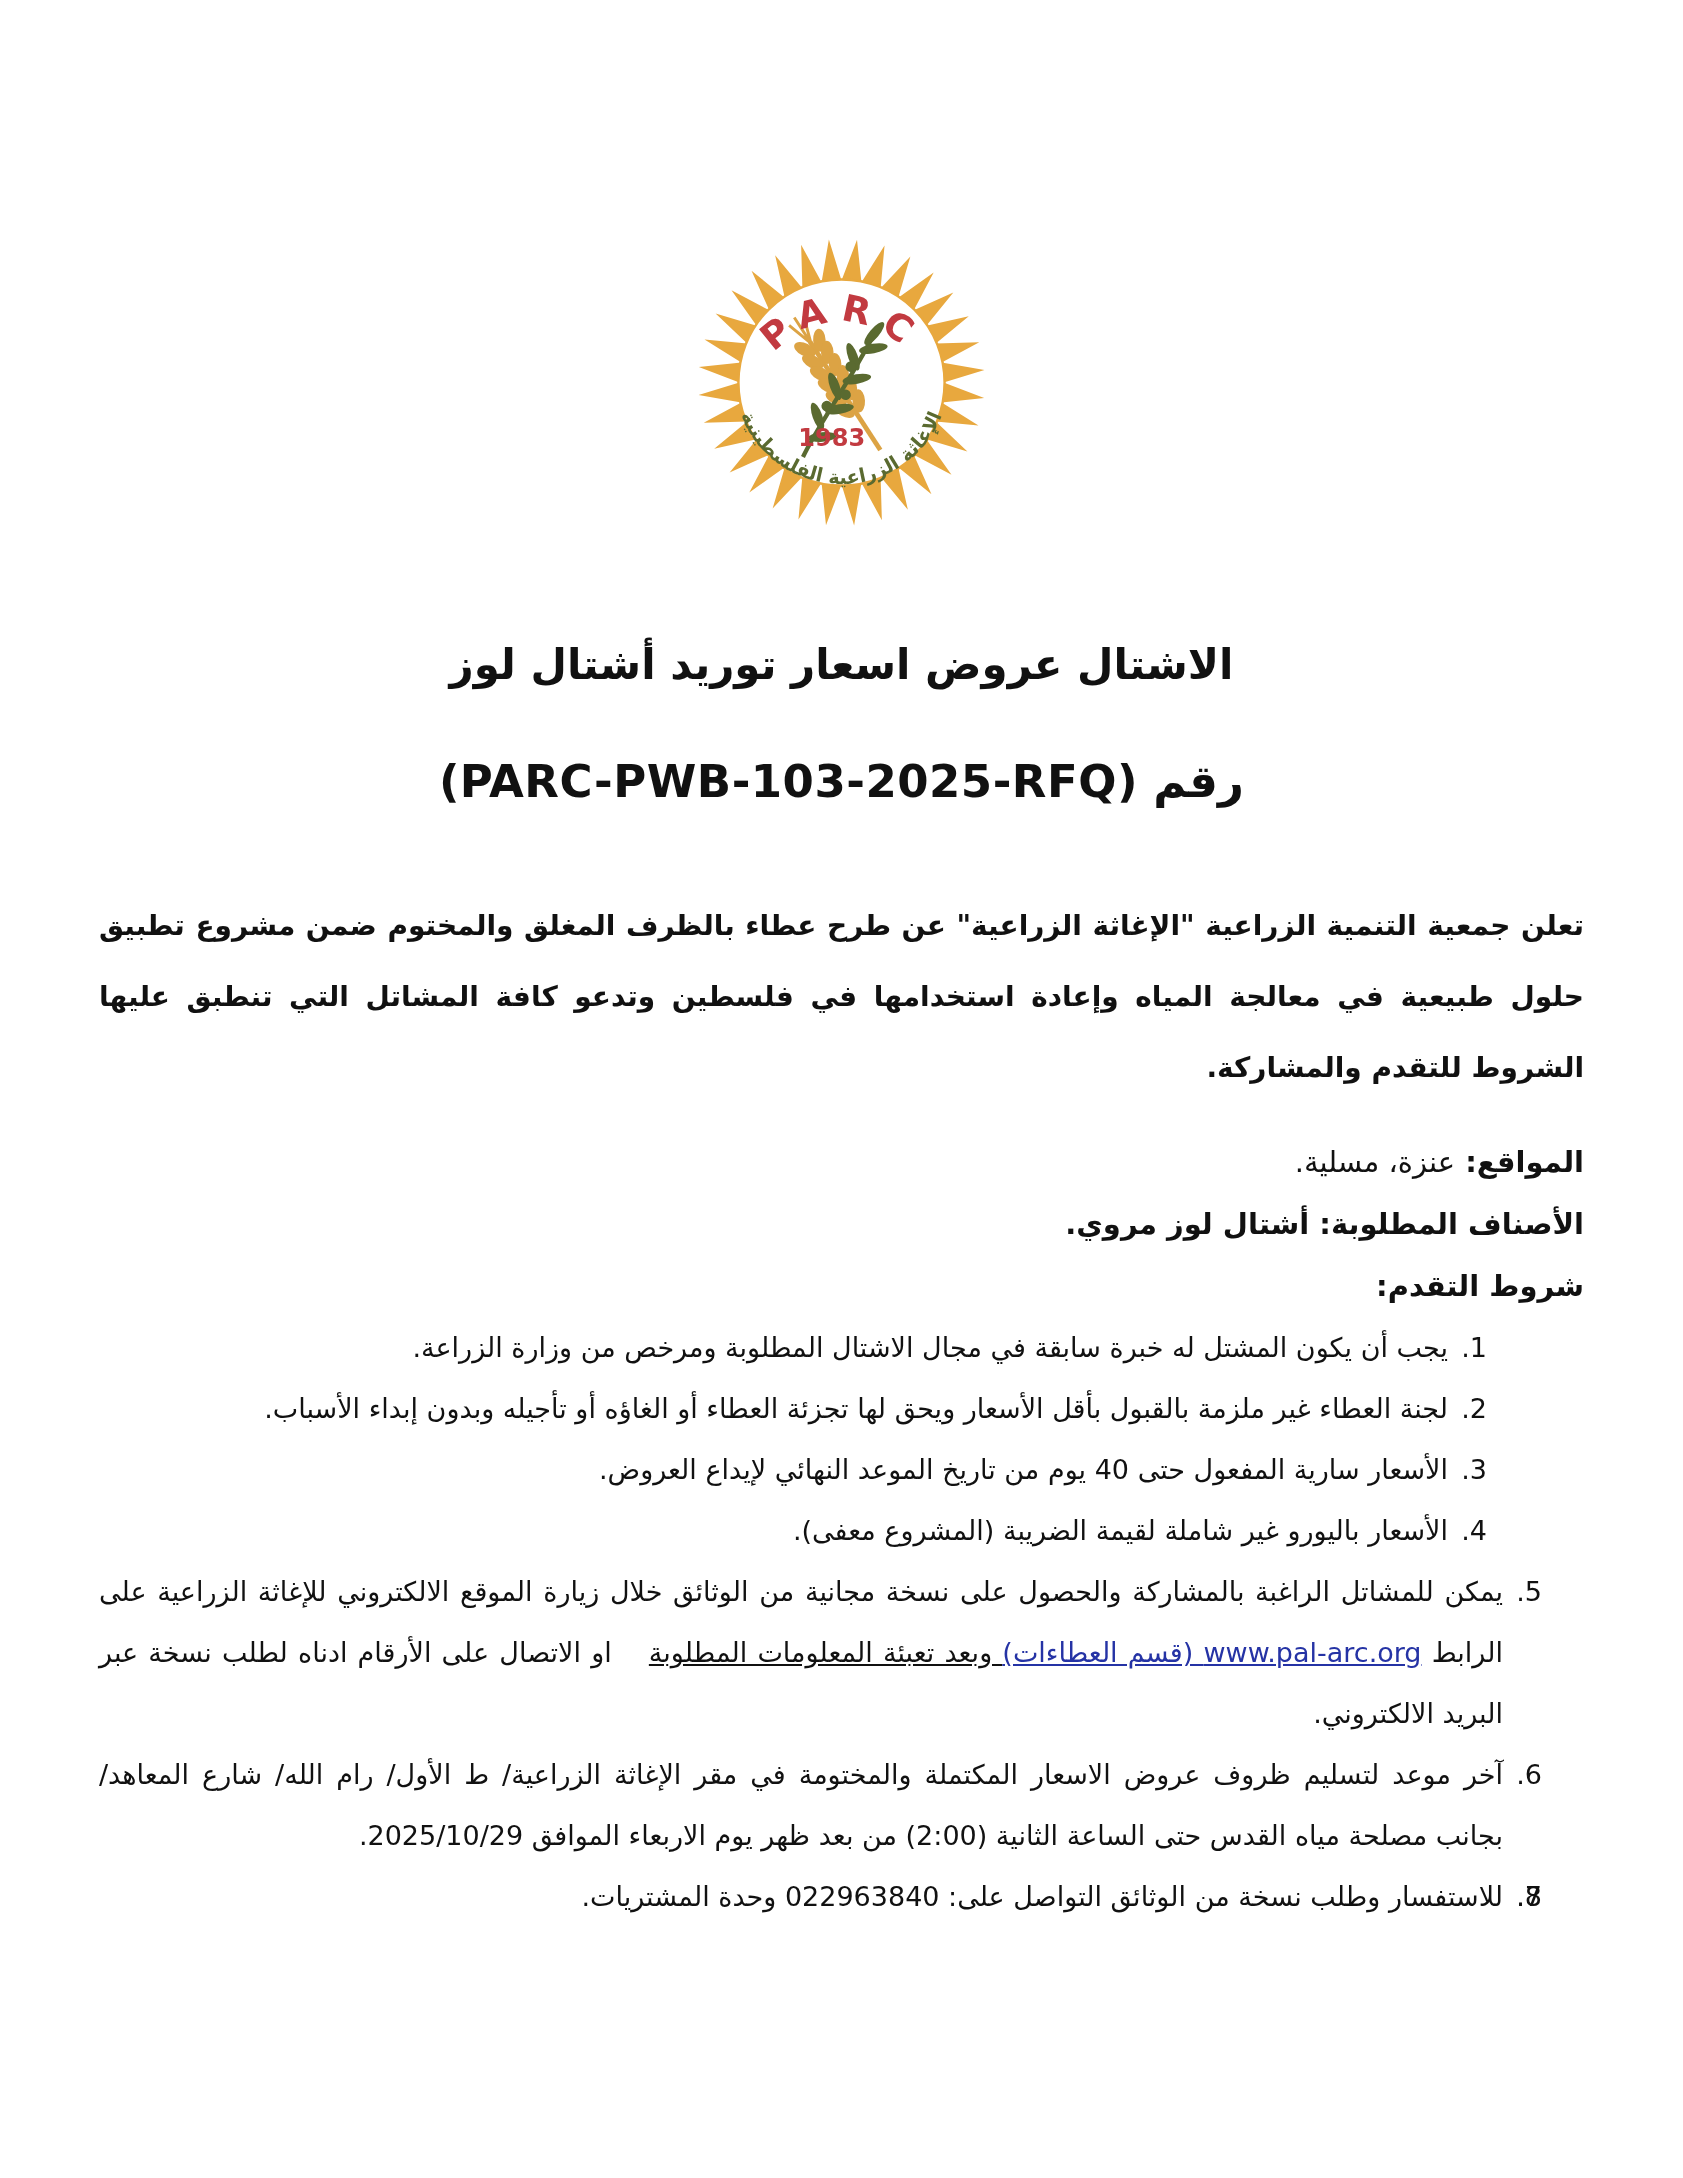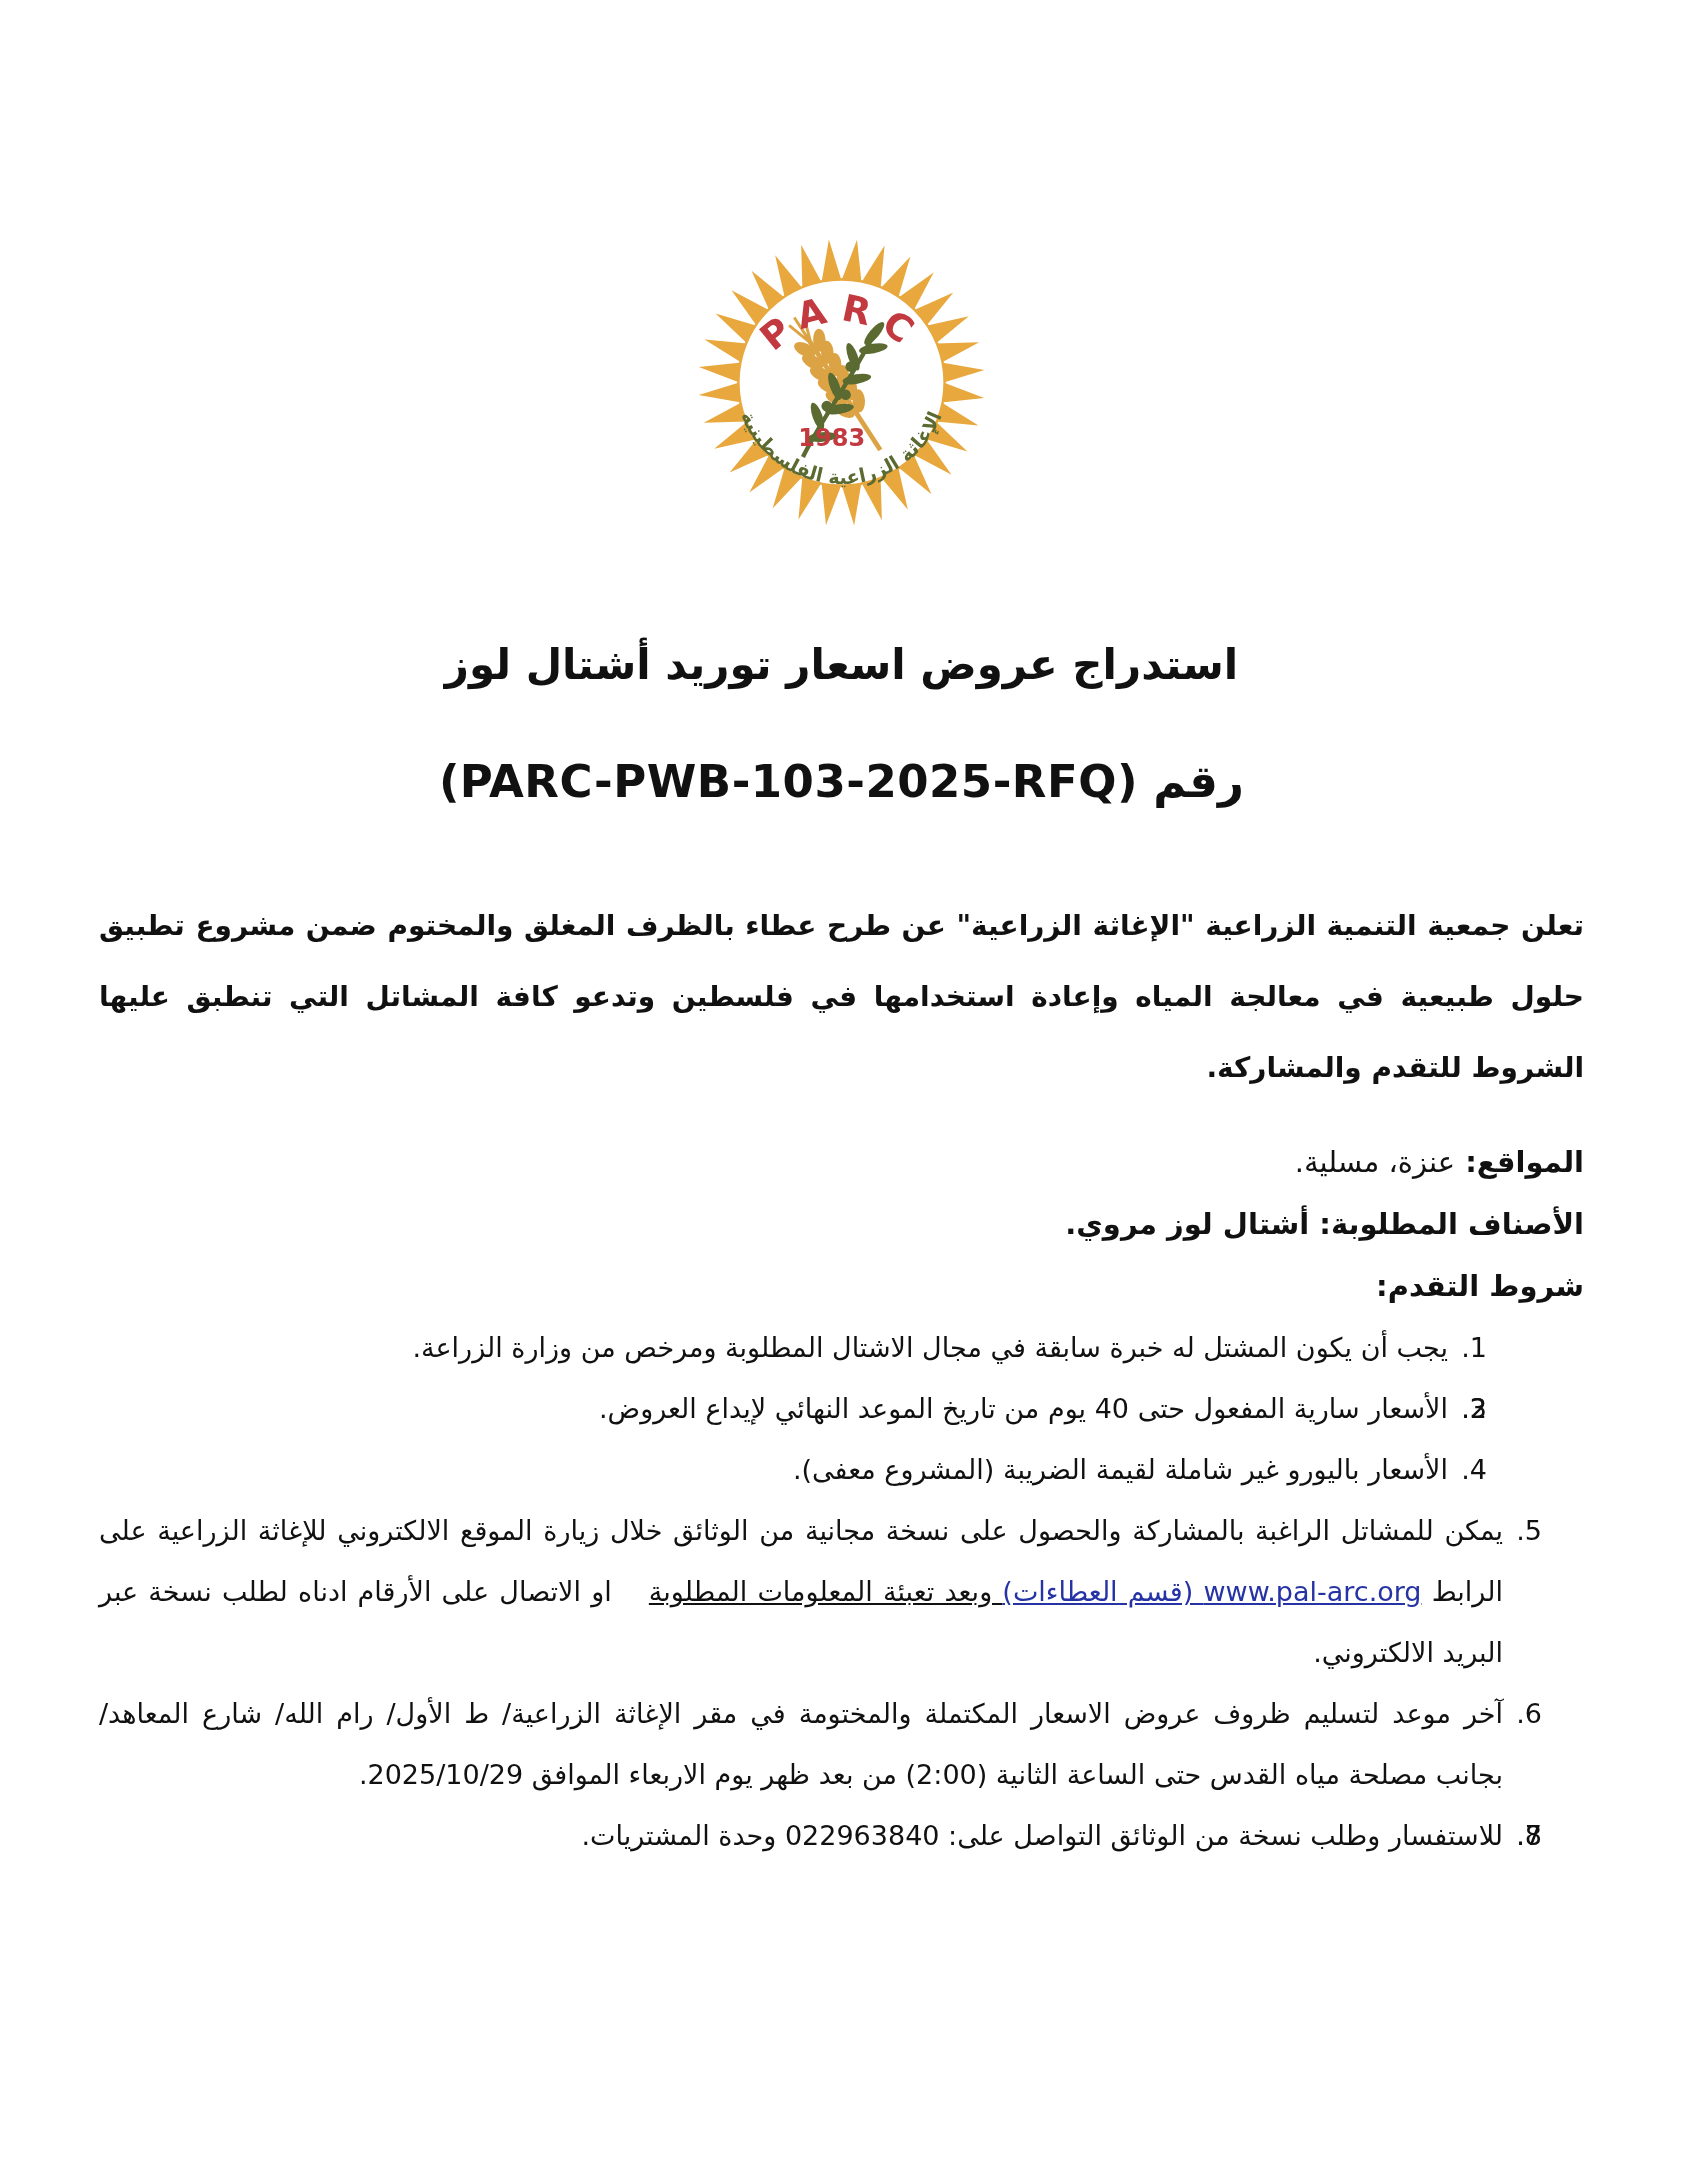--- a/index.html
+++ b/index.html
@@ -124,39 +124,40 @@
       <text font-size="38" font-weight="bold" letter-spacing="12" font-family="DejaVu Sans, sans-serif" fill="#C23A40">
         <textPath href="#arcTop" startOffset="50%" text-anchor="middle">PARC</textPath>
       </text>
       <text x="140" y="216" text-anchor="middle" font-size="25" font-weight="bold" font-family="DejaVu Sans, sans-serif" fill="#C23A40">1983</text>
       <text font-size="20" font-weight="bold" font-family="DejaVu Sans, sans-serif" fill="#5A6A30">
         <textPath href="#arcBottom" startOffset="50%" text-anchor="middle">الإغاثة الزراعية الفلسطينية</textPath>
       </text>
     </svg>
   </div>
 
-  <h1 class="doc-title">استدراج عروض اسعار توريد أشتال لوز</h1>
+  <h1 class="doc-title">الاشتال عروض اسعار توريد أشتال لوز</h1>
 
   <div class="rfq-line"><span>رقم</span> <span>(PARC-PWB-103-2025-RFQ)</span></div>
 
   <p class="intro">تعلن جمعية التنمية الزراعية "الإغاثة الزراعية" عن طرح عطاء بالظرف المغلق والمختوم ضمن مشروع تطبيق حلول طبيعية في معالجة المياه وإعادة استخدامها في فلسطين وتدعو كافة المشاتل التي تنطبق عليها الشروط للتقدم والمشاركة.</p>
 
   <div class="fields">
     <div class="field"><span>المواقع:</span> <span class="v-reg">عنزة، مسلية.</span></div>
     <div class="field"><span>الأصناف المطلوبة:</span> <span>أشتال لوز مروي.</span></div>
     <div class="field"><span>شروط التقدم:</span></div>
   </div>
 
   <ol class="cond-list">
     <li class="cond inset">
       <span class="num">1.</span>
       <span>يجب أن يكون المشتل له خبرة سابقة في مجال الاشتال المطلوبة ومرخص من وزارة الزراعة.</span>
     </li>
     <li class="cond inset">
       <span class="num">2.</span>
+      <span>لجنة العطاء غير ملزمة بالقبول بأقل الأسعار ويحق لها تجزئة العطاء أو الغاؤه أو تأجيله وبدون إبداء الأسباب.</span>
     </li>
     <li class="cond inset">
       <span class="num">3.</span>
       <span>الأسعار سارية المفعول حتى 40 يوم من تاريخ الموعد النهائي لإيداع العروض.</span>
     </li>
     <li class="cond inset">
       <span class="num">4.</span>
       <span>الأسعار باليورو غير شاملة لقيمة الضريبة (المشروع معفى).</span>
     </li>
     <li class="cond">

